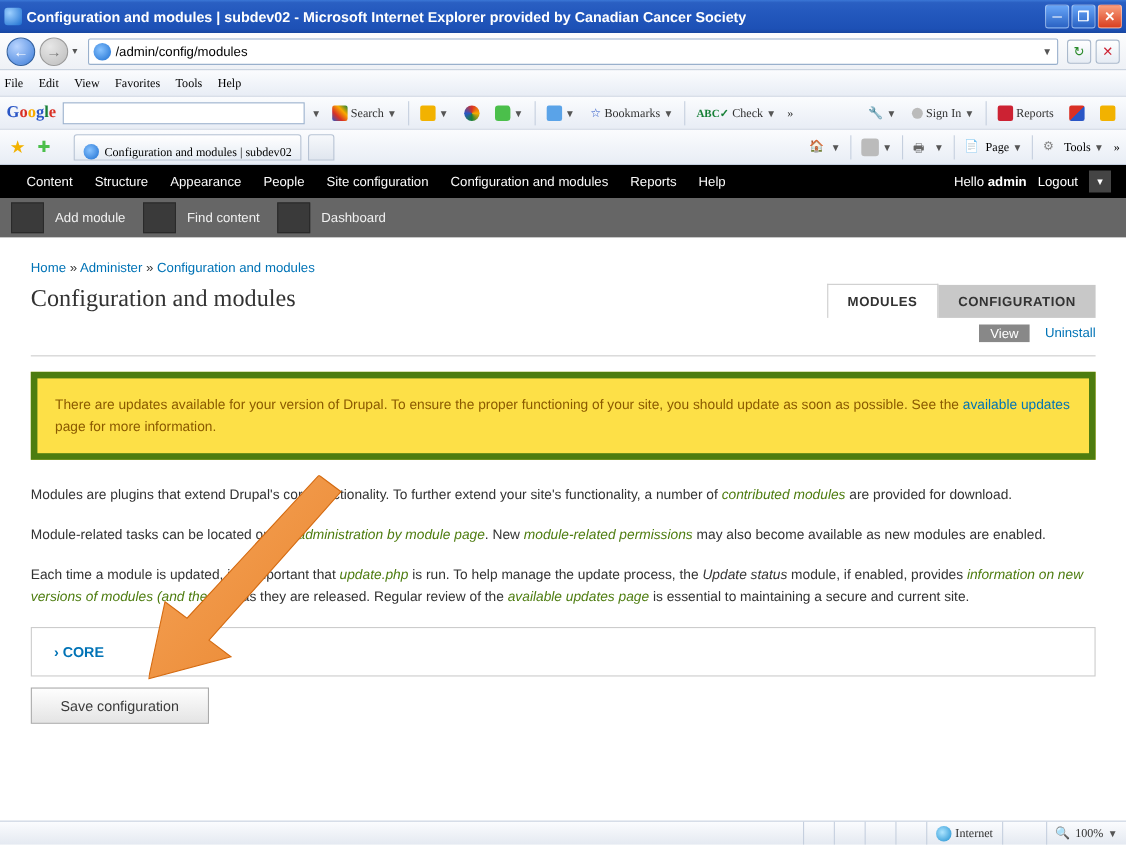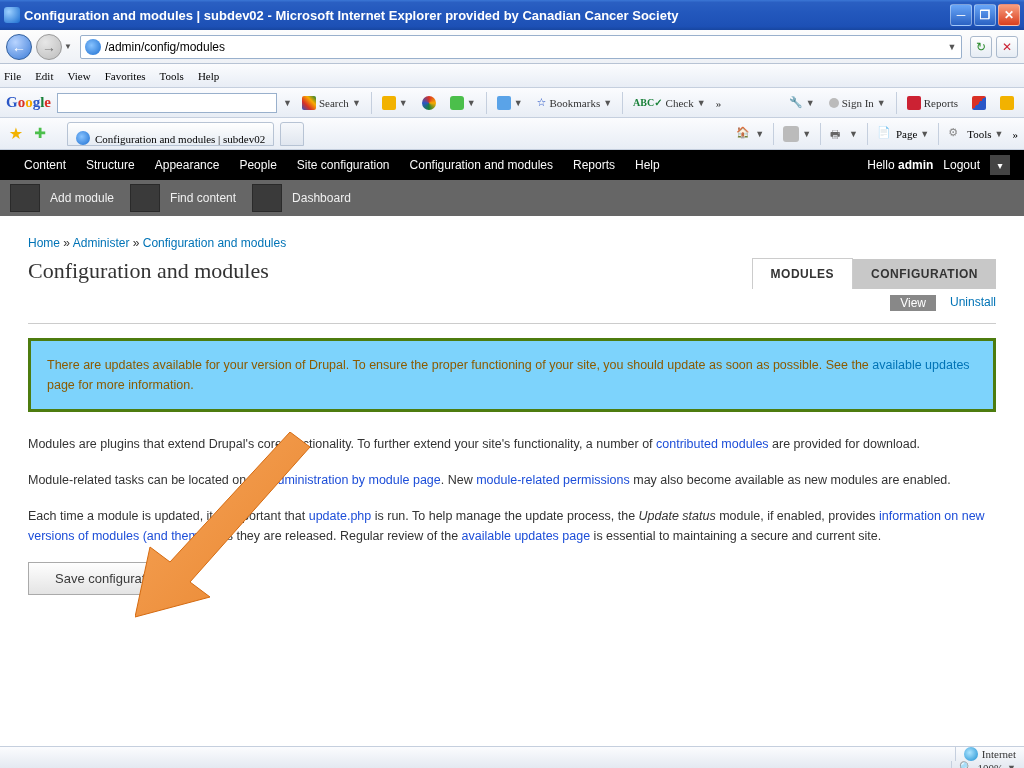--- a/index.html
+++ b/index.html
@@ -70,38 +70,38 @@
 .page-tabs { display: flex; align-items: flex-end; }
 .page-tab { padding: 8px 18px; background: #c8c8c8; color: #333; font-size: 12px; font-weight: bold; text-transform: uppercase; letter-spacing: 0.5px; }
 .page-tab.active { background: #fff; border: 1px solid #ccc; border-bottom: none; }
 
 .sub-tabs { display: flex; justify-content: flex-end; gap: 14px; margin-bottom: 12px; font-size: 12px; }
 .sub-tab { color: #0073b6; }
 .sub-tab.active { background: #888; color: #fff; padding: 1px 10px; }
 
 .hr { border-top: 1px solid #ccc; margin-bottom: 14px; }
 
-.msg-warn { background: #7dd3fc; border: 3px solid #4d7c0f; padding: 14px 16px; color: #8b5a00; font-size: 12.5px; line-height: 1.6; margin-bottom: 22px; }
+.msg-warn { background: #fde047; border: 6px solid #4d7c0f; padding: 14px 16px; color: #8b5a00; font-size: 12.5px; line-height: 1.6; margin-bottom: 22px; }
 .msg-warn a { color: #0073b6; text-decoration: none; }
 
 .body-text { font-size: 12.5px; color: #333; line-height: 1.6; margin-bottom: 16px; }
-.body-text a { color: #1d4ed8; text-decoration: none; }
+.body-text a { color: #4d7c0f; text-decoration: none; font-style: italic; }
 .body-text em { font-style: italic; }
 
 .fieldset { border: 1px solid #ccc; margin: 18px 0 10px; }
 .fieldset-legend { padding: 14px 20px; font-size: 13px; font-weight: bold; color: #0073b6; }
 .fieldset-legend::before { content: "› "; color: #0073b6; }
 
 .save-btn { display: inline-block; padding: 8px 26px; background: linear-gradient(to bottom, #fefefe, #e4e4e4); border: 1px solid #aaa; color: #3a3a3a; font-family: "Lucida Grande", sans-serif; font-size: 13px; cursor: pointer; }
 
 
 .arrow-annot { position: absolute; left: 135px; top: 432px; width: 180px; height: 190px; pointer-events: none; }
 
 
-.statusbar { position: absolute; bottom: 0; left: 0; right: 0; height: 22px; background: linear-gradient(to bottom, #fbfcfe, #e4e9f1); border-top: 1px solid #c5cfde; display: flex; align-items: flex-end; font-family: Tahoma; font-size: 11px; color: #333; flex-direction: column; }
+.statusbar { position: absolute; bottom: 0; left: 0; right: 0; height: 22px; background: linear-gradient(to bottom, #fbfcfe, #e4e9f1); border-top: 1px solid #c5cfde; display: flex; align-items: flex-start; font-family: Tahoma; font-size: 11px; color: #333; }
 .status-left { flex: 1; padding-left: 6px; }
 .status-seg { border-left: 1px solid #c5cfde; padding: 0 8px; height: 100%; display: flex; align-items: center; gap: 4px; }
 .zone-icon { width: 14px; height: 14px; background: radial-gradient(circle at 40% 40%, #aee5ff, #1a8dd0); border-radius: 50%; }
 </style>
 </head>
 <body>
 
 <div class="titlebar">
   <span class="ie-icon"></span>
   <span class="title-text">Configuration and modules | subdev02 - Microsoft Internet Explorer provided by Canadian Cancer Society</span>
@@ -296,20 +296,23 @@
   </p>
 
   <p class="body-text">
     <span>Module-related tasks can be located on the </span><a href="#">administration by module page</a><span>. New </span><a href="#">module-related permissions</a><span> may also become available as new modules are enabled.</span>
   </p>
 
   <p class="body-text">
     <span>Each time a module is updated, it is important that </span><a href="#">update.php</a><span> is run. To help manage the update process, the </span><em>Update status</em><span> module, if enabled, provides </span><a href="#">information on new versions of modules (and themes)</a><span> as they are released. Regular review of the </span><a href="#">available updates page</a><span> is essential to maintaining a secure and current site.</span>
   </p>
 
+  <div class="fieldset">
+    <div class="fieldset-legend"><a href="#" style="color:#0073b6;text-decoration:none;">CORE</a></div>
+  </div>
 
   <button class="save-btn">Save configuration</button>
 </div>
 
 <svg class="arrow-annot" viewBox="0 0 180 190">
   <defs>
     <linearGradient id="ag" x1="0" y1="0" x2="1" y2="1">
       <stop offset="0%" stop-color="#f7a55a"></stop>
       <stop offset="100%" stop-color="#e8852e"></stop>
     </linearGradient>

